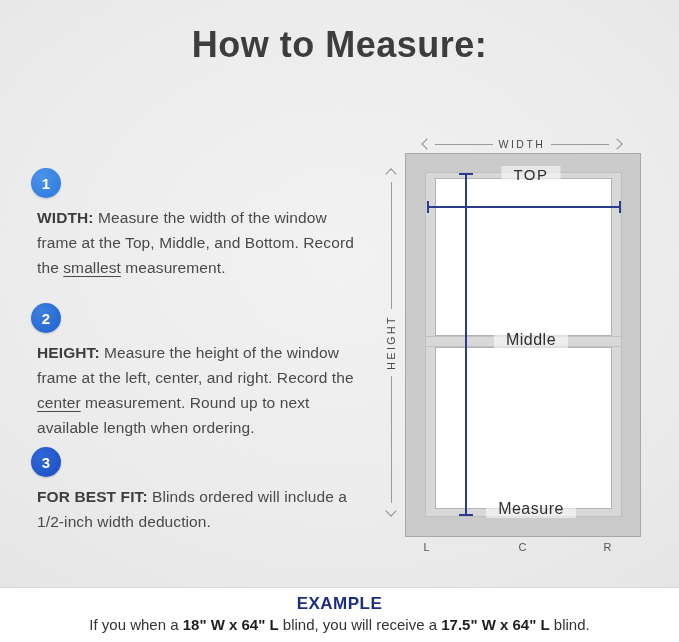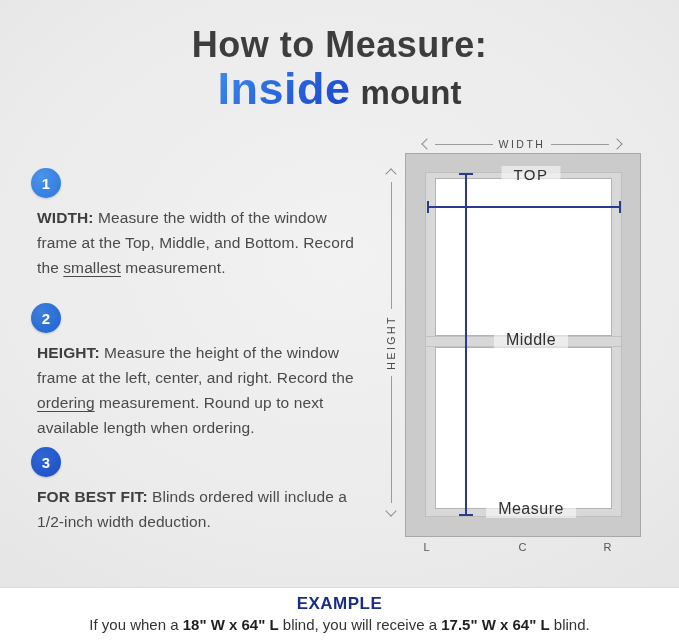--- a/index.html
+++ b/index.html
@@ -117,31 +117,30 @@
   .example-text { margin-top:2px; font-size:15px; color:#333333; }
   .example-bold { font-weight:700; color:#1f1f1f; }
 </style>
 </head>
 <body>
 
 <div class="page">
 
   <div class="title-block">
     <div class="title-line1">How to Measure:</div>
-    <div class="title-line2"><span class="title-emph">Inside</span><span class="title-suffix">mount</span></div>
   </div>
 
   <div class="step step-1">
     <div class="step-circle">1</div>
     <div class="step-text"><span class="step-lead">WIDTH:</span><span> Measure the width of the window frame at the Top, Middle, and Bottom. Record the </span><span class="uline">smallest</span><span> measurement.</span></div>
   </div>
 
   <div class="step step-2">
     <div class="step-circle">2</div>
-    <div class="step-text"><span class="step-lead">HEIGHT:</span><span> Measure the height of the window frame at the left, center, and right. Record the </span><span class="uline">ordering</span><span> measurement. Round up to next available length when ordering.</span></div>
+    <div class="step-text"><span class="step-lead">HEIGHT:</span><span> Measure the height of the window frame at the left, center, and right. Record the </span><span class="uline">center</span><span> measurement. Round up to next available length when ordering.</span></div>
   </div>
 
   <div class="step step-3">
     <div class="step-circle">3</div>
     <div class="step-text"><span class="step-lead">FOR BEST FIT:</span><span> Blinds ordered will include a 1/2-inch width deduction.</span><span class="uline"></span><span></span></div>
   </div>
 
   <div class="width-arrow">
     <span class="chev chev-left"></span>
     <span class="arrow-hline"></span>

